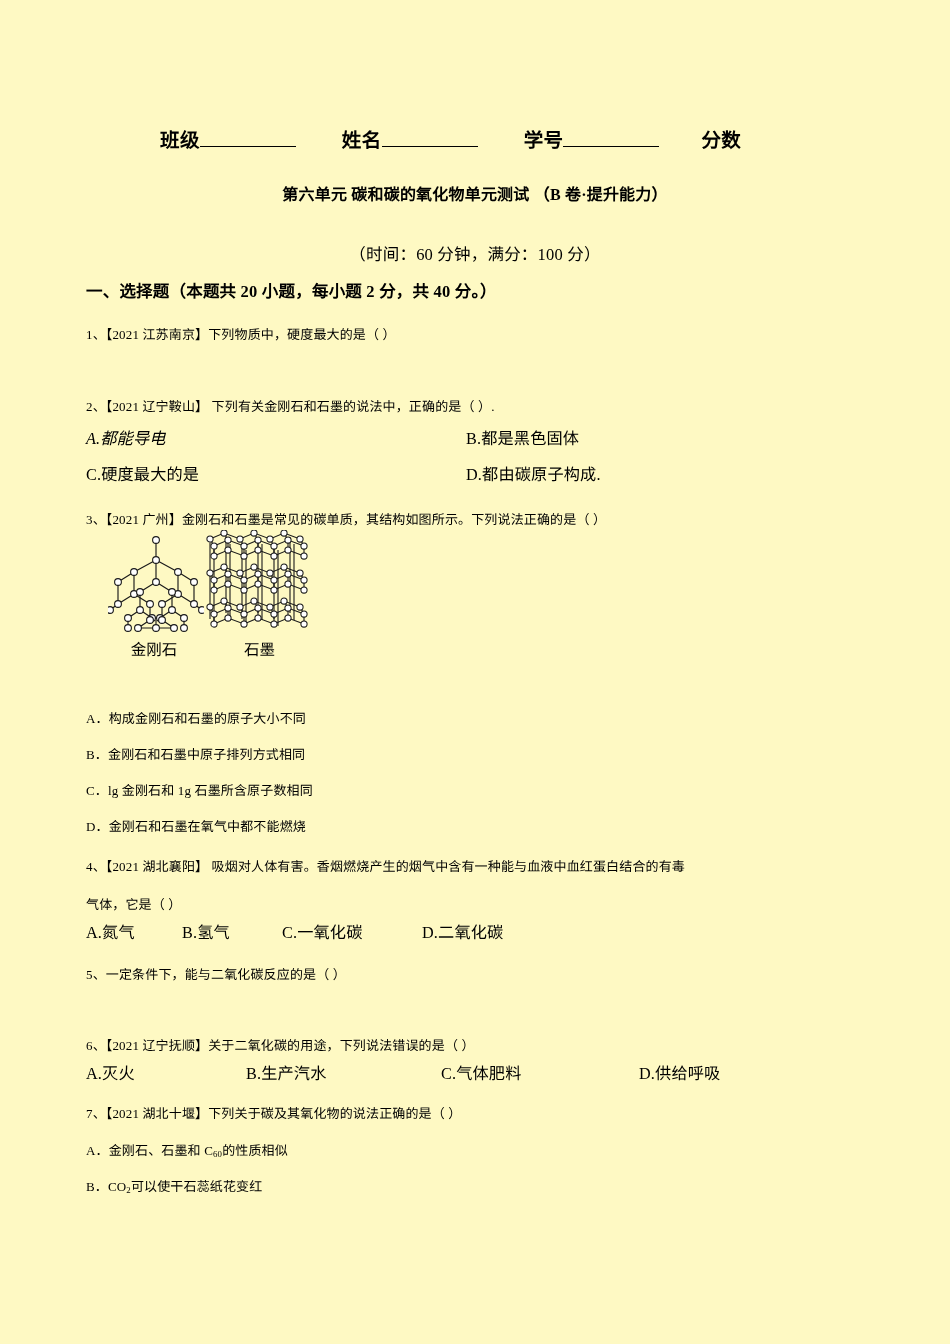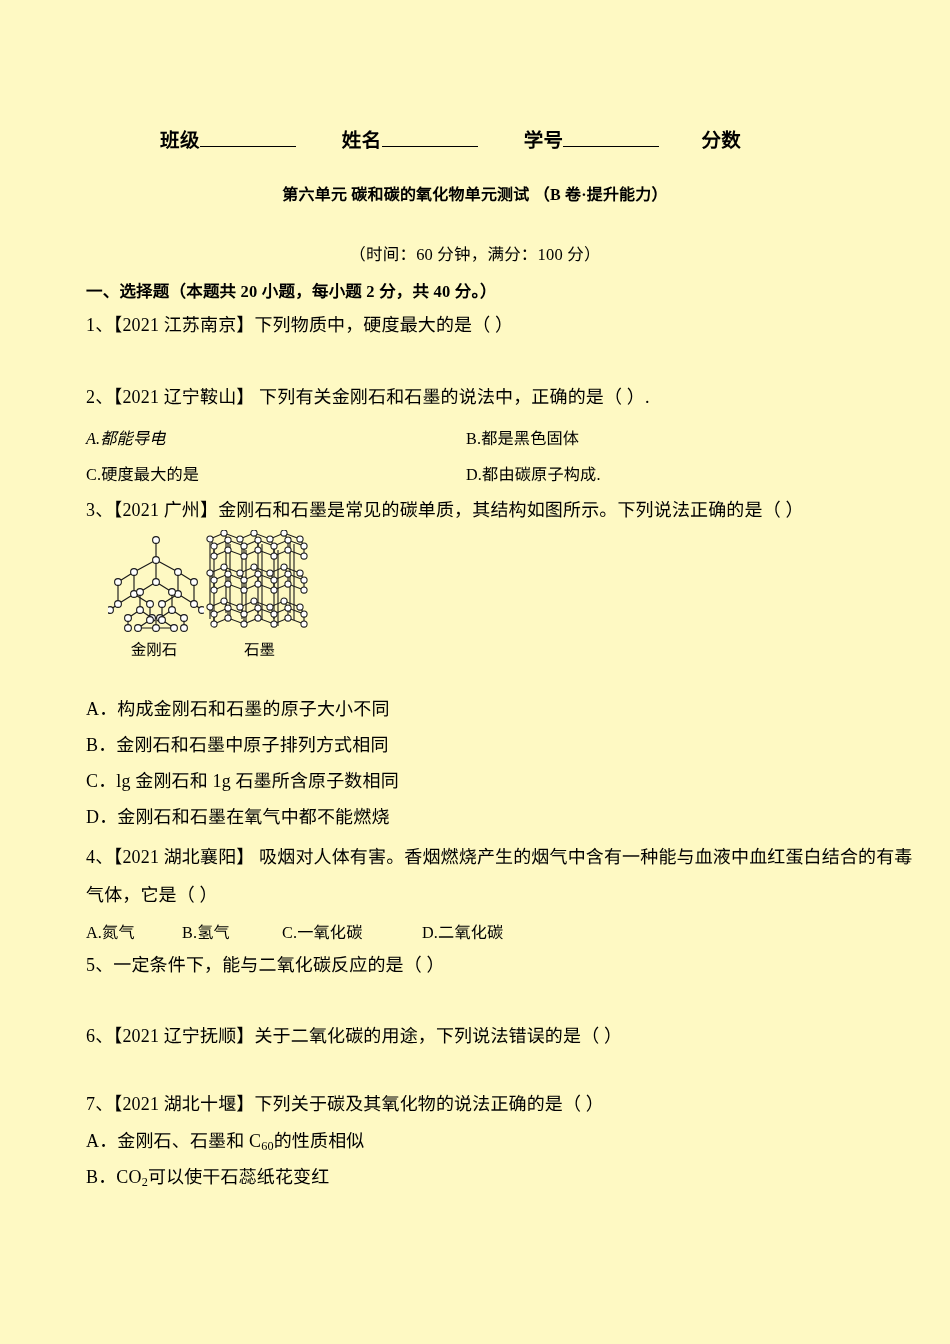--- a/index.html
+++ b/index.html
@@ -80,24 +80,25 @@
     font-size: 16.5px;
     font-weight: bold;
     letter-spacing: 0.2px;
     white-space: nowrap;
   }
 
   
   .line {
     position: absolute;
     left: 86px;
-    font-size: 18px;
+    font-size: 13px;
     line-height: 1.2;
     white-space: nowrap;
     letter-spacing: 0.15px;
+    margin-top: 12px;
   }
 
   
   .optrow {
     position: absolute;
     left: 86px;
     width: 800px;
     height: 22px;
     font-size: 16.2px;
     letter-spacing: 0.15px;
@@ -290,18 +291,24 @@
   <div class="optrow" style="top:919px;">
     <span class="opt" style="left:0px;"><span>A.</span><span>氮气</span></span>
     <span class="opt" style="left:96px;"><span>B.</span><span>氢气</span></span>
     <span class="opt" style="left:196px;"><span>C.</span><span>一氧化碳</span></span>
     <span class="opt" style="left:336px;"><span>D.</span><span>二氧化碳</span></span>
   </div>
 
   <div class="line" style="top:955px;"><span>5、</span><span>一定条件下，能与二氧化碳反应的是（      ）</span></div>
 
   <div class="line" style="top:1026px;"><span>6、</span><span>【2021 辽宁抚顺】</span><span>关于二氧化碳的用途，下列说法错误的是（      ）</span></div>
+  <div class="optrow" style="top:1060px;">
+    <span class="opt" style="left:0px;"><span>A.</span><span>灭火</span></span>
+    <span class="opt" style="left:160px;"><span>B.</span><span>生产汽水</span></span>
+    <span class="opt" style="left:355px;"><span>C.</span><span>气体肥料</span></span>
+    <span class="opt" style="left:553px;"><span>D.</span><span>供给呼吸</span></span>
+  </div>
 
   <div class="line" style="top:1094px;"><span>7、</span><span>【2021 湖北十堰】</span><span>下列关于碳及其氧化物的说法正确的是（      ）</span></div>
   <div class="line" style="top:1131px;"><span>A．</span><span>金刚石、石墨和 C</span><sub>60</sub><span>的性质相似</span></div>
   <div class="line" style="top:1167px;"><span>B．</span><span>CO</span><sub>2</sub><span>可以使干石蕊纸花变红</span></div>
 
 </div>
 
 </body></html>

